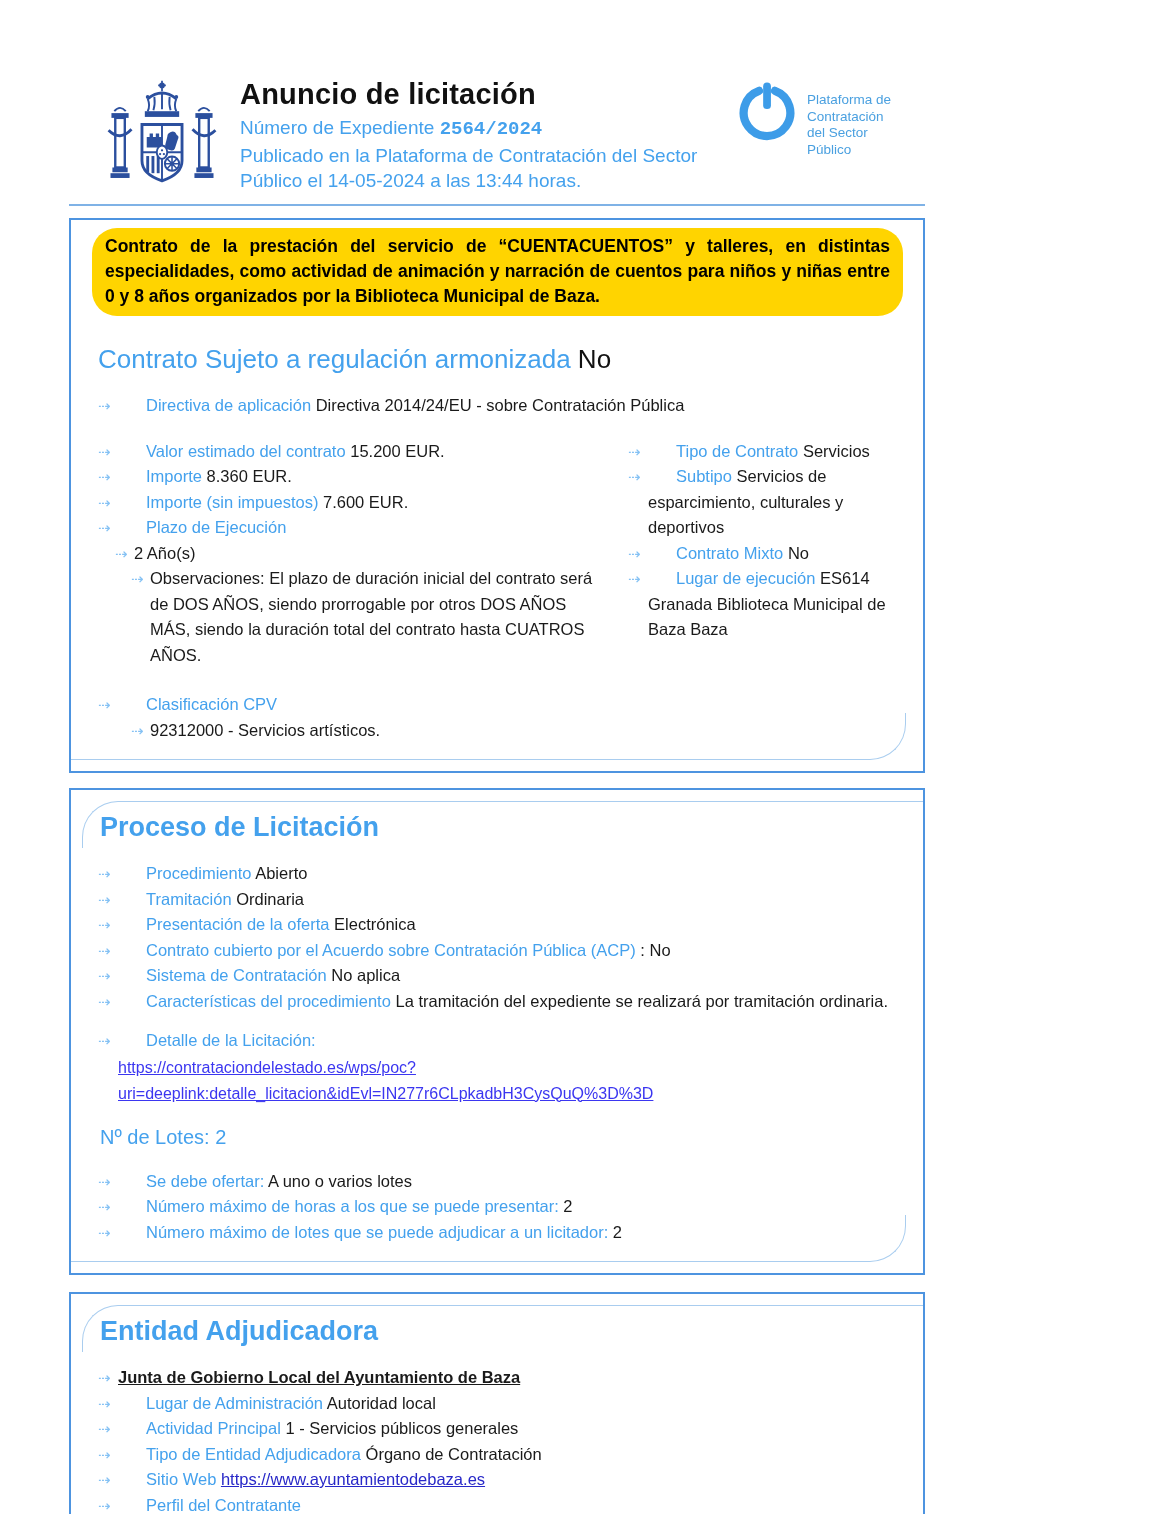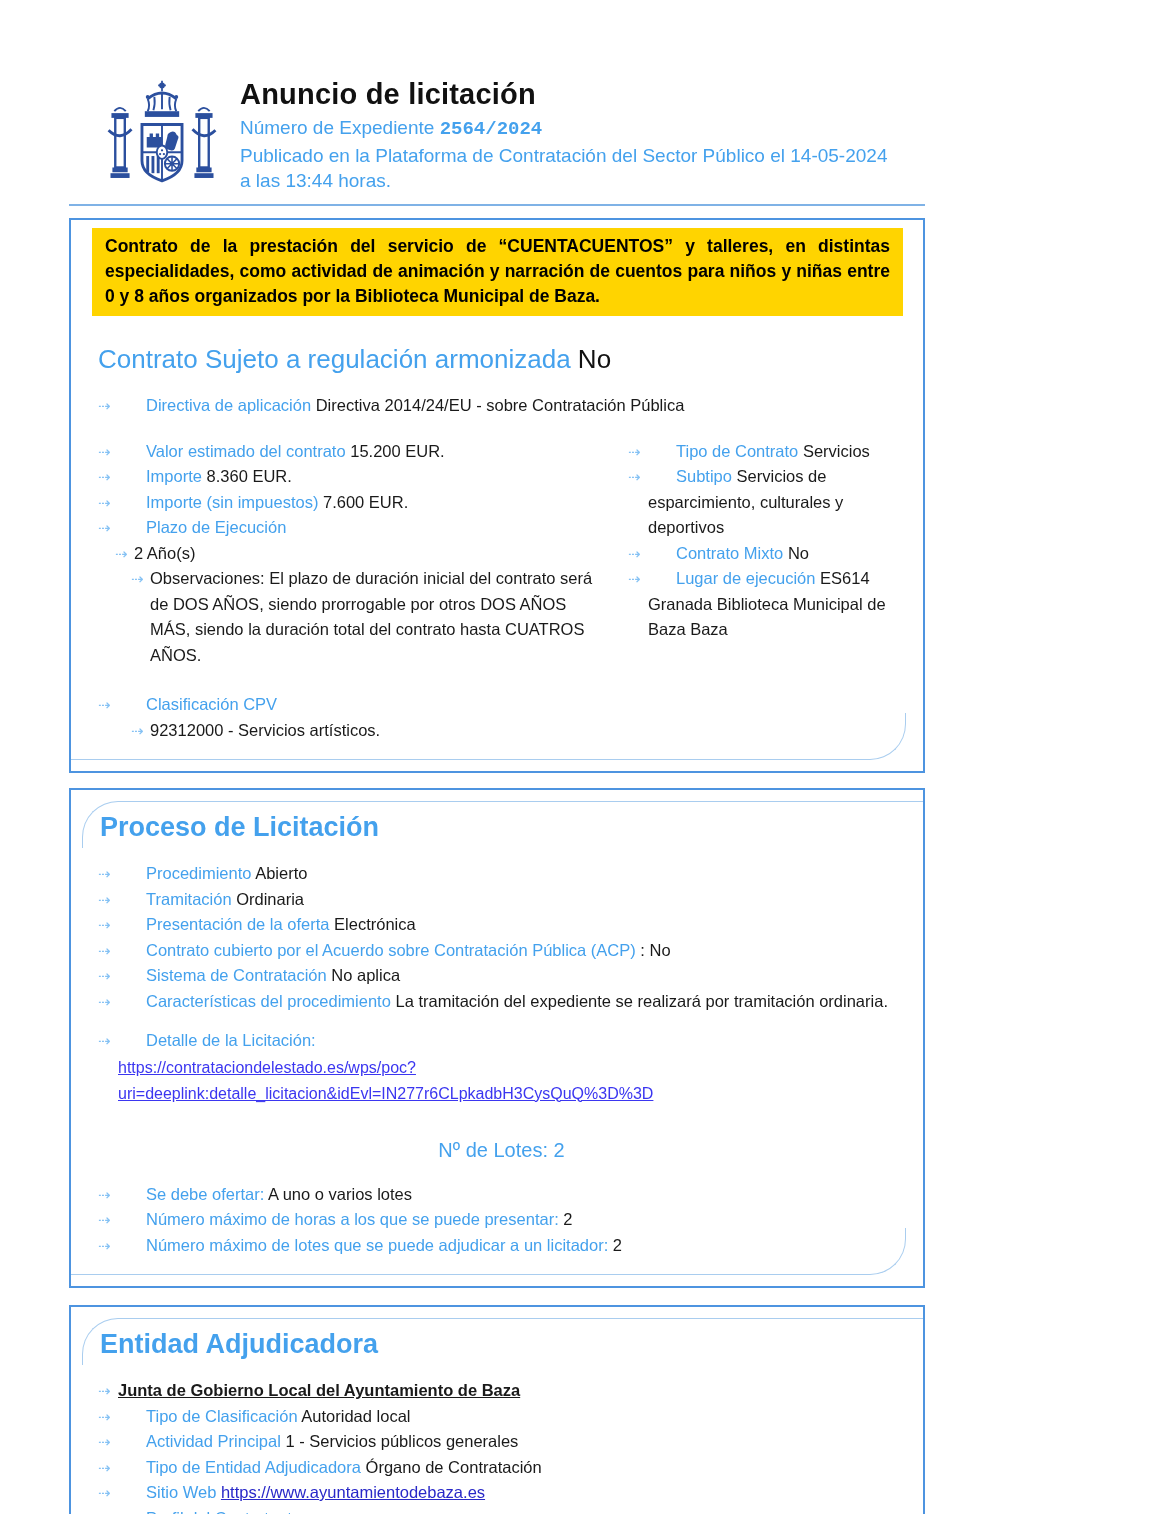--- a/index.html
+++ b/index.html
@@ -28,26 +28,26 @@
        border-top:1px solid var(--deco);border-left:1px solid var(--deco);
        border-top-left-radius:36px;pointer-events:none;}
   .box .deco-bottom{position:absolute;bottom:11px;right:17px;left:0;height:46px;
        border-bottom:1px solid var(--deco);border-right:1px solid var(--deco);
        border-bottom-right-radius:36px;pointer-events:none;}
   .box2{margin-top:15px;}
   .box3{margin-top:17px;border-bottom:none;height:216px;overflow:hidden;}
   
   .banner{position:relative;z-index:2;margin-left:-6px;background:var(--yellow);
       padding:6px 13px 7px 13px;font-size:17.5px;font-weight:bold;line-height:25px;
-      color:#000;text-align:justify;}
+      color:#000;text-align:justify;border-radius:25px;}
   
   .h2{margin:28px 0 0 0;font-size:26px;font-weight:400;color:var(--blue);}
   .h2 .h2val{color:#111;}
   .h2sec{margin:14px 0 0 2px;font-size:27px;font-weight:700;color:var(--blue);}
-  .h3{margin:32px 0 0 2px;font-size:20px;font-weight:400;color:var(--blue);text-align:center;}
+  .h3{margin:19px 0 0 2px;font-size:20px;font-weight:400;color:var(--blue);}
   
   .rows{margin-top:18px;}
   .row{position:relative;font-size:16.5px;line-height:25.5px;color:var(--ink);}
   .row .lbl{color:var(--blue);margin-left:28px;}
   .row .val{color:var(--ink);}
   .row.bold .val{font-weight:bold;text-decoration:underline;}
   .arrow{position:absolute;top:0;color:#84c1f4;font-size:15px;}
   .lvl1{padding-left:20px;}.lvl1 > .arrow{left:0;}
   .lvl2{padding-left:36px;}.lvl2 > .arrow{left:17px;}
   .lvl3{padding-left:52px;}.lvl3 > .arrow{left:33px;}
@@ -114,20 +114,27 @@
       </svg>
     </div>
     <div class="titleblock">
       <h1 class="h1">Anuncio de licitación</h1>
       <div class="exped">
         <span>Número de Expediente</span>
         <b>2564/2024</b>
       </div>
       <div class="pub">Publicado en la Plataforma de Contratación del Sector Público el 14-05-2024 a las 13:44 horas.</div>
     </div>
+    <div class="platlogo">
+      <svg viewBox="0 0 70 70" width="64" height="64">
+        <path d="M26.3 14 A 25.5 25.5 0 1 0 43.7 14" stroke="#3d9ce8" stroke-width="9" fill="none" stroke-linecap="round"></path>
+        <rect x="30.8" y="5" width="8.5" height="29" rx="4.2" fill="#3d9ce8"></rect>
+      </svg>
+      <div class="plat-name">Plataforma de Contratación del Sector Público</div>
+    </div>
   </div>
 
   <div class="sep"></div>
 
   <section class="box box1">
     <span class="deco-bottom"></span>
 
     <div class="banner">Contrato de la prestación del servicio de “CUENTACUENTOS” y talleres, en distintas especialidades, como actividad de animación y narración de cuentos para niños y niñas entre 0 y 8 años organizados por la Biblioteca Municipal de Baza.</div>
 
     <h2 class="h2">
@@ -282,21 +289,21 @@
 
     <h2 class="h2sec">Entidad Adjudicadora</h2>
 
     <div class="rows">
       <div class="row lvl1 bold">
         <span class="arrow">⇢</span>
         <span class="val">Junta de Gobierno Local del Ayuntamiento de Baza</span>
       </div>
       <div class="row lvl1">
         <span class="arrow">⇢</span>
-        <span class="lbl">Tipo de Clasificación</span>
+        <span class="lbl">Lugar de Administración</span>
         <span class="val">Autoridad local</span>
       </div>
       <div class="row lvl1">
         <span class="arrow">⇢</span>
         <span class="lbl">Actividad Principal</span>
         <span class="val">1 - Servicios públicos generales</span>
       </div>
       <div class="row lvl1">
         <span class="arrow">⇢</span>
         <span class="lbl">Tipo de Entidad Adjudicadora</span>

